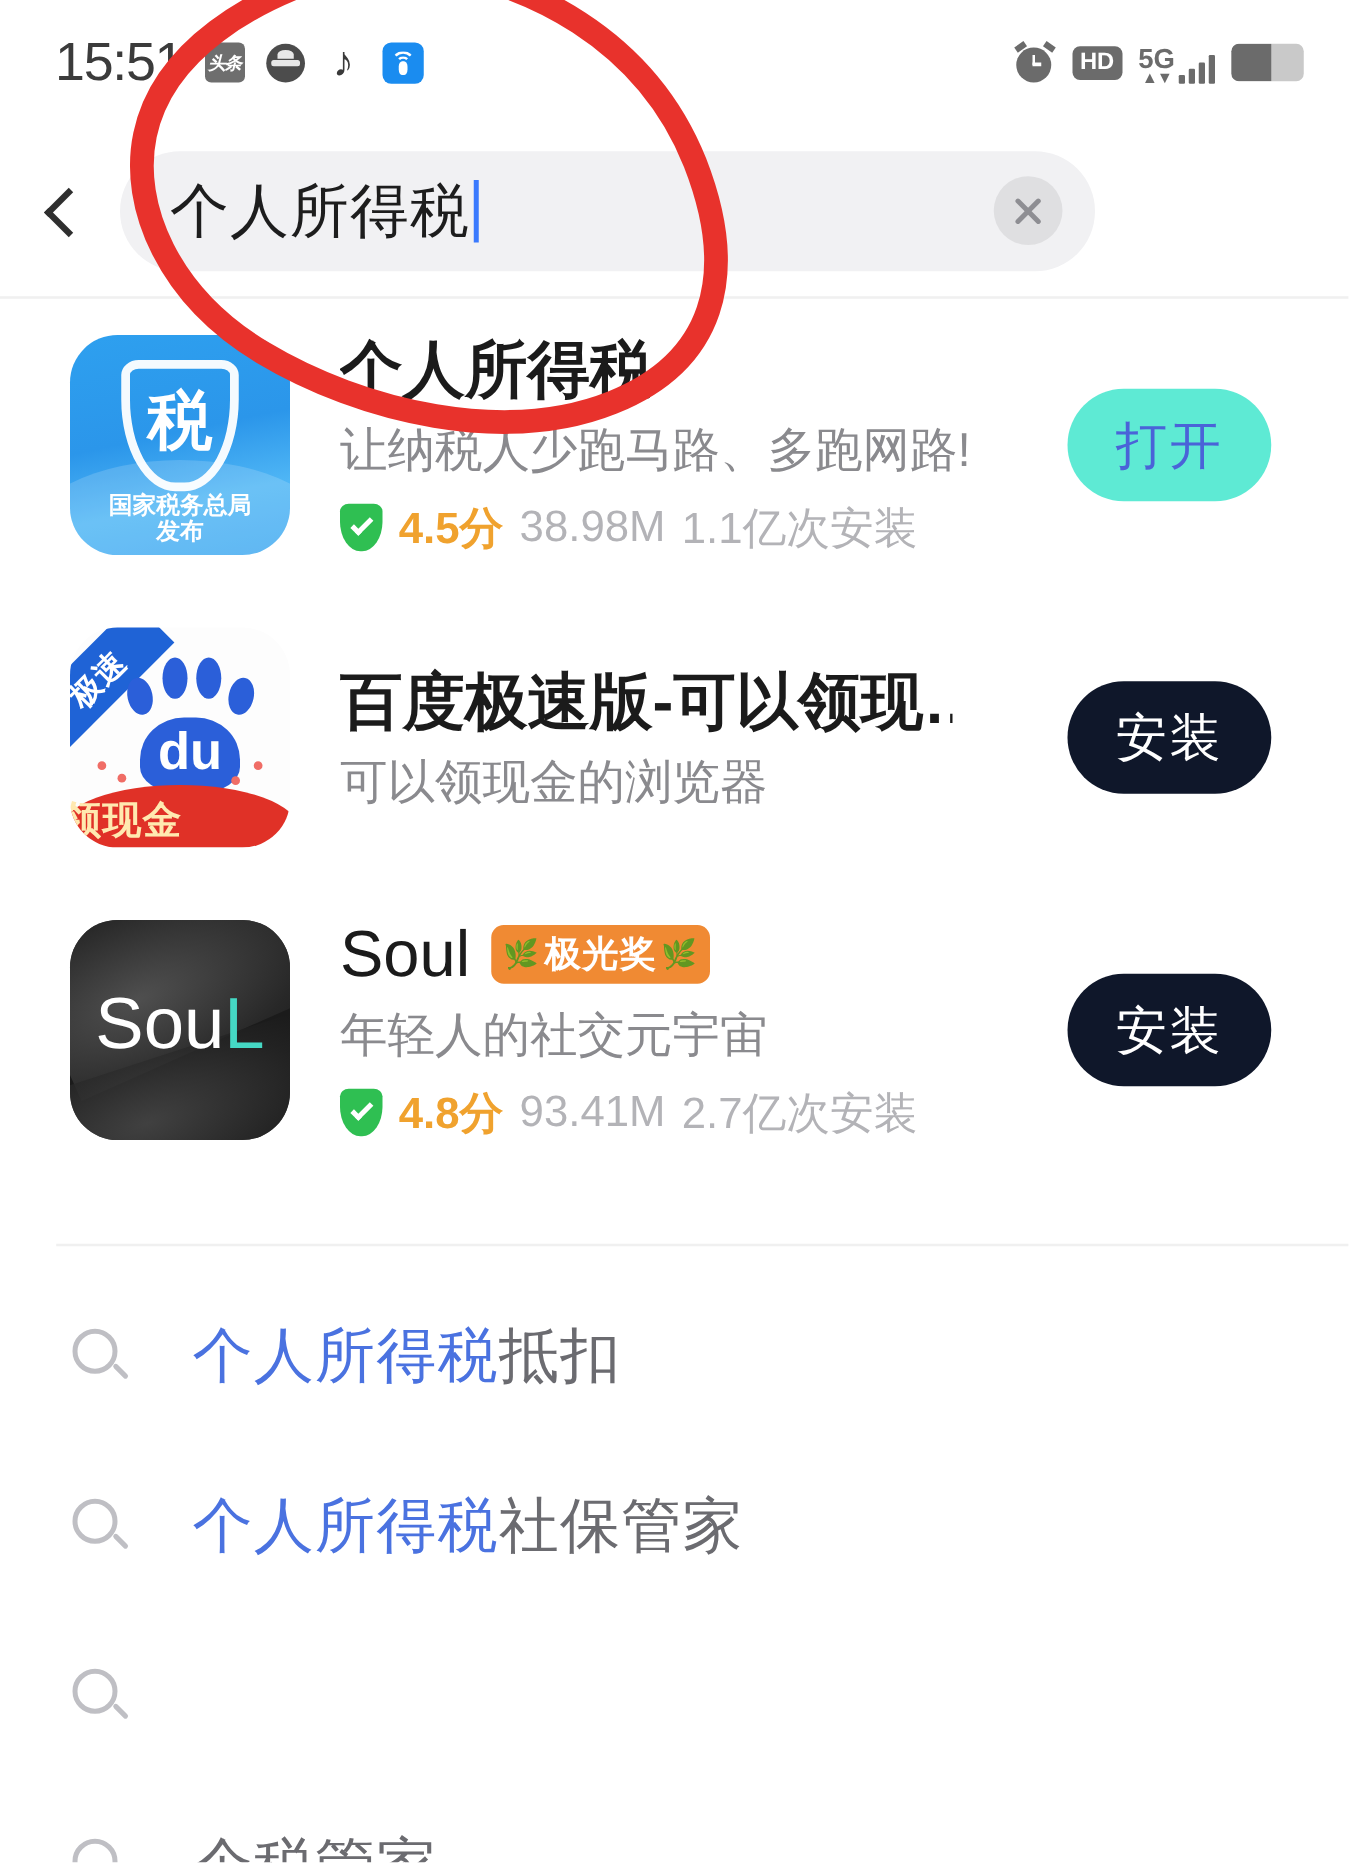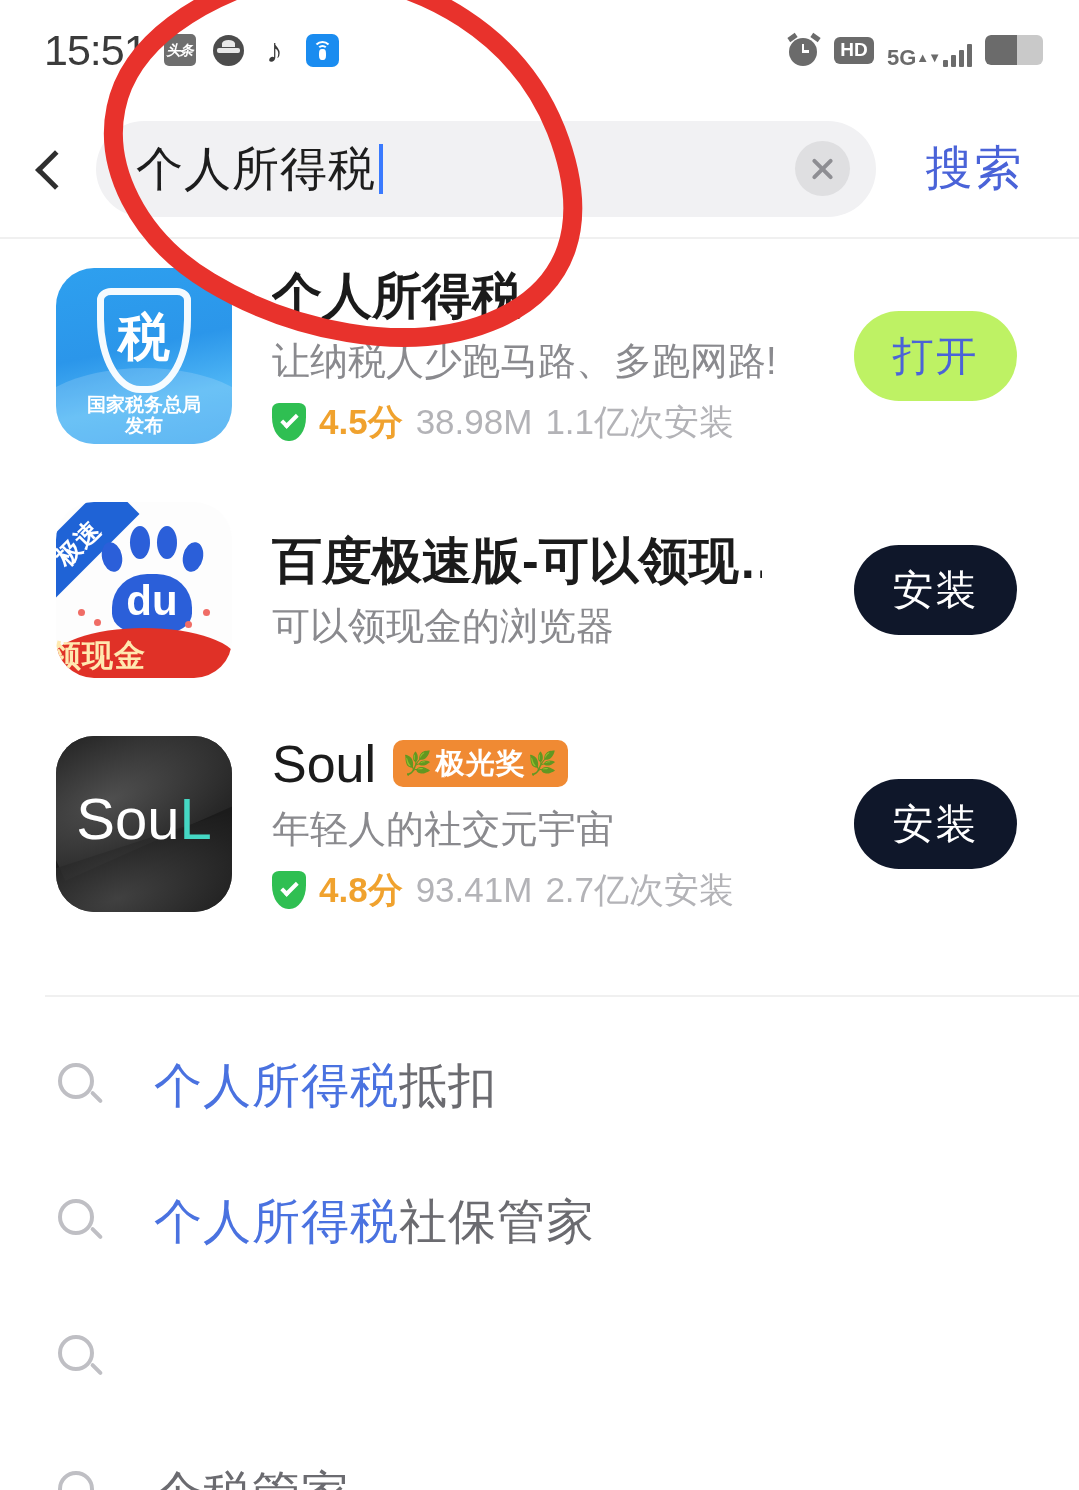--- a/index.html
+++ b/index.html
@@ -150,21 +150,21 @@
     border-radius: 6px;
     background: #6b6b6b;
     color: #fff;
     font-size: 19px;
     font-weight: 700;
     display: flex; align-items: center; justify-content: center;
     letter-spacing: 0px;
   }
   .ic-net { display: flex; align-items: flex-end; gap: 3px; height: 34px; }
   .ic-net .lbl {
-    display: flex; flex-direction: row; align-items: center;
+    display: flex; flex-direction: column; align-items: center;
     color: #6b6b6b;
   }
   .ic-net .lbl .g5 { font-size: 22px; font-weight: 700; line-height: 19px; }
   .ic-net .lbl .arrows { font-size: 13px; line-height: 11px; letter-spacing: -1px; }
   .ic-net .bars { display: flex; align-items: flex-end; gap: 3px; height: 25px; }
   .ic-net .bars i { display: block; width: 5px; background: #6b6b6b; border-radius: 1px; }
   .ic-net .bars i:nth-child(1) { height: 7px; }
   .ic-net .bars i:nth-child(2) { height: 12px; }
   .ic-net .bars i:nth-child(3) { height: 17px; }
   .ic-net .bars i:nth-child(4) { height: 23px; }
@@ -484,21 +484,21 @@
   .action-btn {
     flex: 0 0 auto;
     width: 163px;
     height: 90px;
     border-radius: 45px;
     display: flex; align-items: center; justify-content: center;
     font-size: 41px;
     letter-spacing: 2px;
     cursor: pointer;
   }
-  .action-open { background: #bef264; color: #4a63d8; font-family: Liberation Mono, monospace; }
+  .action-open { background: #5eead4; color: #4a63d8; font-family: Liberation Mono, monospace; }
   .action-install { background: #0f172a; color: #ffffff; }
 
   
   .divider {
     position: absolute;
     left: 45px; right: 0;
     top: 995px;
     height: 2px;
     background: #f0f0f0;
   }
@@ -594,21 +594,20 @@
 
   <div class="header">
     <div class="back-btn">
       <span class="chev-left"></span>
     </div>
     <div class="searchbox">
       <span class="sb-text" title="搜索应用或游戏">个人所得税</span>
         <span class="caret"></span>
       <span class="clear-btn"></span>
     </div>
-    <div class="search-action">搜索</div>
   </div>
 
   <div class="app-list">
 
     <div class="app-row">
       <div class="app-icon ico-tax">
         <span class="wave"></span>
         <span class="shield">
             <span>税</span>
           </span>

